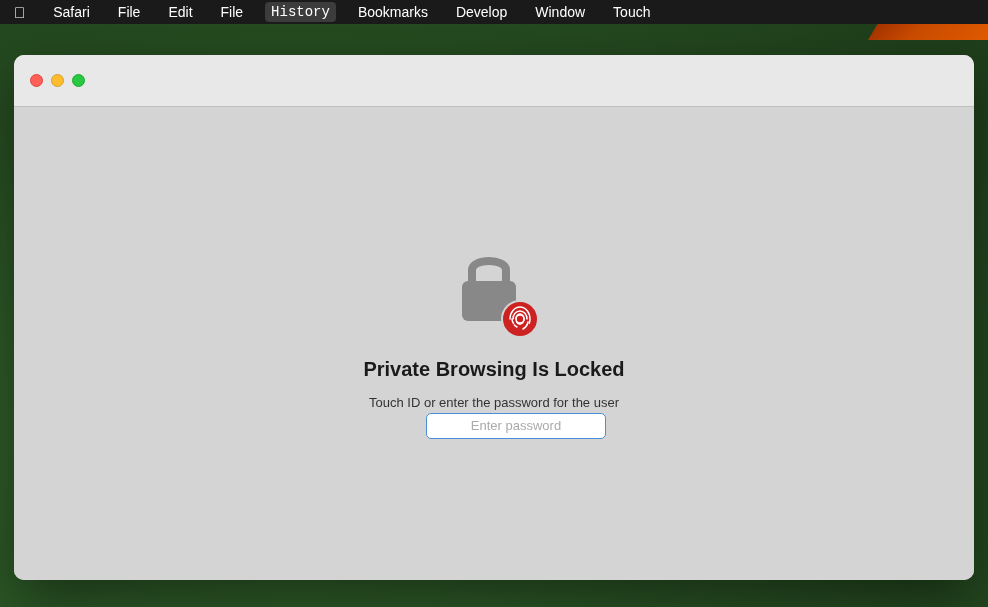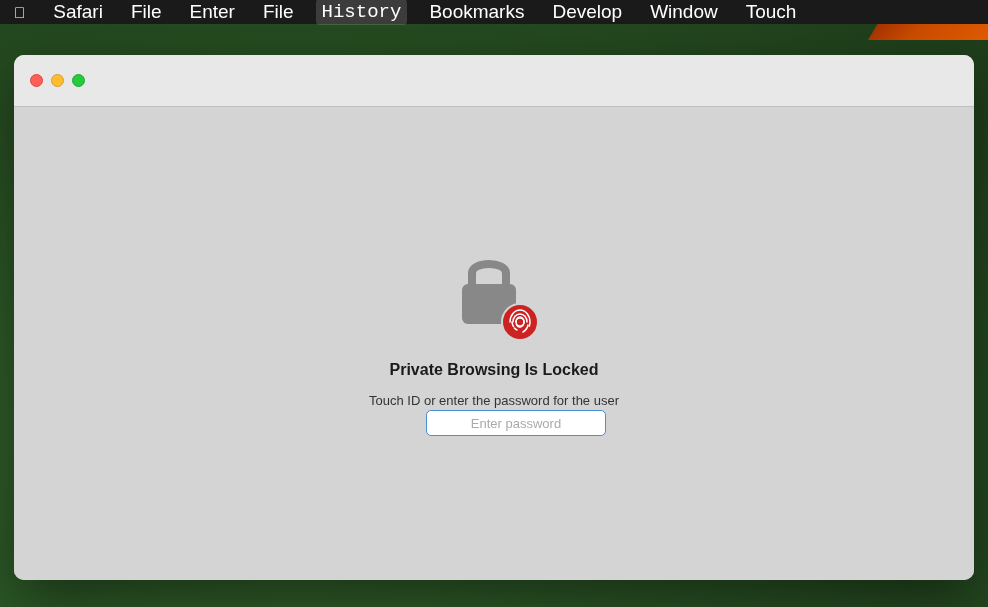--- a/index.html
+++ b/index.html
@@ -21,21 +21,21 @@
       display: flex;
       align-items: center;
       padding: 0 8px;
       gap: 16px;
       position: relative;
       z-index: 10;
     }
 
     .menubar-item {
       color: #ffffff;
-      font-size: 19px;
+      font-size: 14px;
       font-weight: 400;
       cursor: default;
       padding: 2px 6px;
       border-radius: 4px;
       white-space: nowrap;
     }
 
     .menubar-item.apple {
       font-size: 15px;
       font-weight: 500;
@@ -138,21 +138,21 @@
       border: 2px solid #d4d4d4;
     }
 
     .fingerprint-svg {
       width: 26px;
       height: 26px;
     }
 
     
     .lock-title {
-      font-size: 16px;
+      font-size: 20px;
       font-weight: 700;
       color: #1a1a1a;
       margin-bottom: 12px;
       text-align: left;
     }
 
     
     .lock-description {
       font-size: 13px;
       color: #333333;
@@ -196,21 +196,21 @@
       z-index: 2;
     }
   </style>
 </head>
 <body>
 
 <div class="menubar">
   <span class="menubar-item apple"></span>
   <span class="menubar-item">Safari</span>
   <span class="menubar-item">File</span>
-  <span class="menubar-item">Enter</span>
+  <span class="menubar-item">Edit</span>
   <span class="menubar-item">File</span>
   <span class="menubar-item active">History</span>
   <span class="menubar-item">Bookmarks</span>
   <span class="menubar-item">Develop</span>
   <span class="menubar-item">Window</span>
   <span class="menubar-item">Touch</span>
 </div>
 
 <div class="accent-strip"></div>
 

